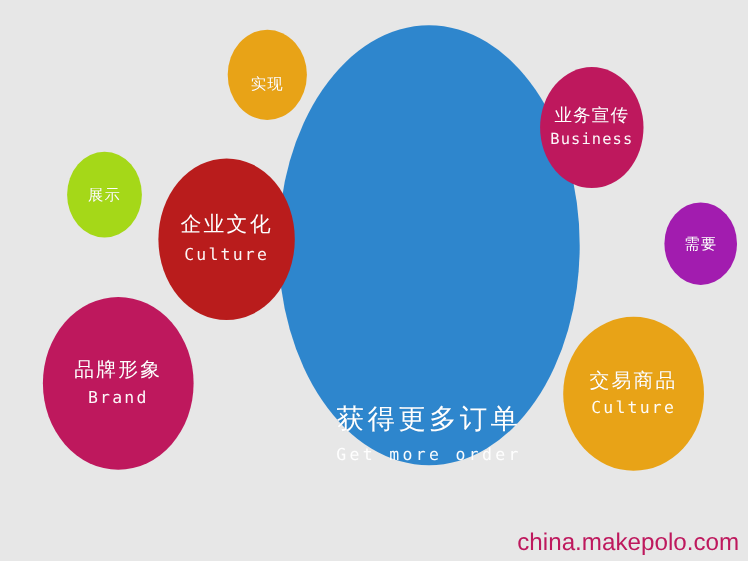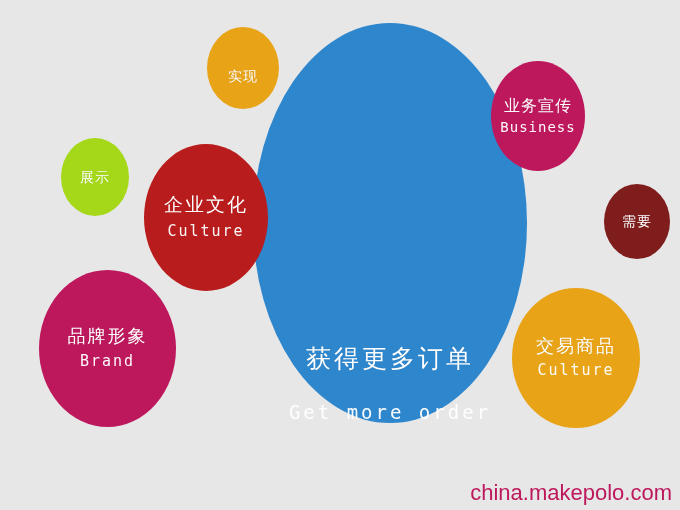--- a/index.html
+++ b/index.html
@@ -45,21 +45,21 @@
 
   
   #bubble-main {
     left: 253px;  top: 23px;
     width: 274px; height: 400px;
     background: #2e86cd;
     z-index: 5;
     justify-content: flex-end;
   }
   #bubble-main .cn { font-size: 25px; letter-spacing: 3px; }
-  #bubble-main .en { font-size: 19px; margin-top: 27px; letter-spacing: 3px; }
+  #bubble-main .en { font-size: 15px; margin-top: 9px; letter-spacing: 3px; }
 
   
   #bubble-culture {
     left: 144px; top: 144px;
     width: 124px; height: 147px;
     background: #b91c1c;
     z-index: 6;
   }
   #bubble-culture .cn { font-size: 19px; letter-spacing: 2px; }
   #bubble-culture .en { font-size: 15px; margin-top: 6px; }
@@ -107,21 +107,21 @@
     left: 61px; top: 138px;
     width: 68px; height: 78px;
     background: #a5d818;
     z-index: 6;
   }
   #bubble-display .cn { font-size: 14px; letter-spacing: 1px; }
 
   #bubble-need {
     left: 604px; top: 184px;
     width: 66px; height: 75px;
-    background: #7f1d1d;
+    background: #a21caf;
     z-index: 6;
   }
   #bubble-need .cn { font-size: 14px; letter-spacing: 1px; }
 
   #bubble-scope {
     left: 229px; top: 355px;
     width: 91px; height: 110px;
     background: #2e86cd;
     z-index: 7;
   }

